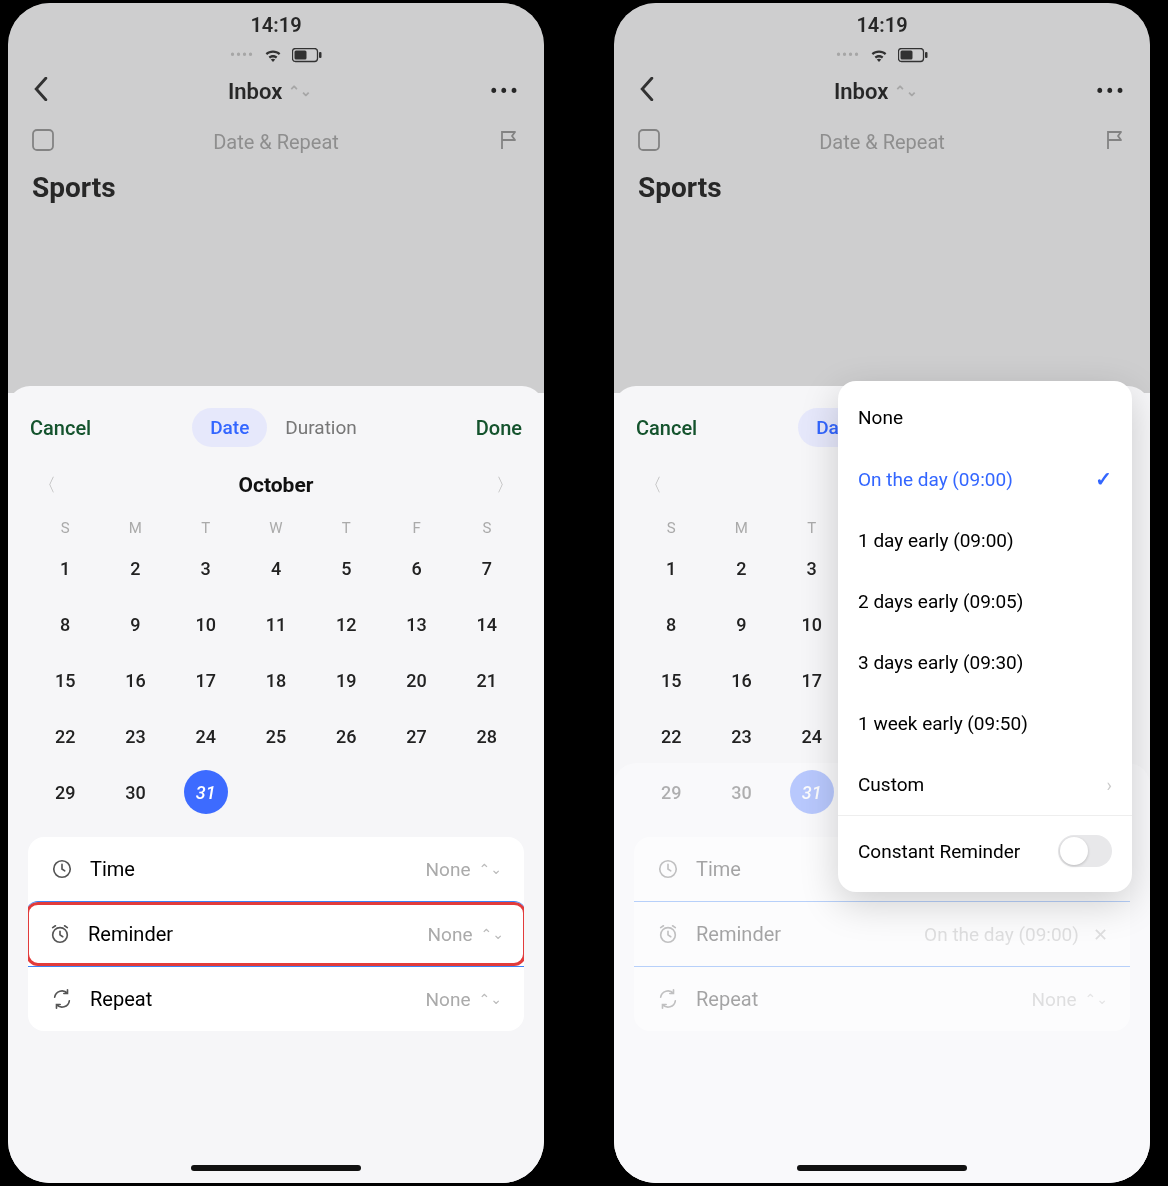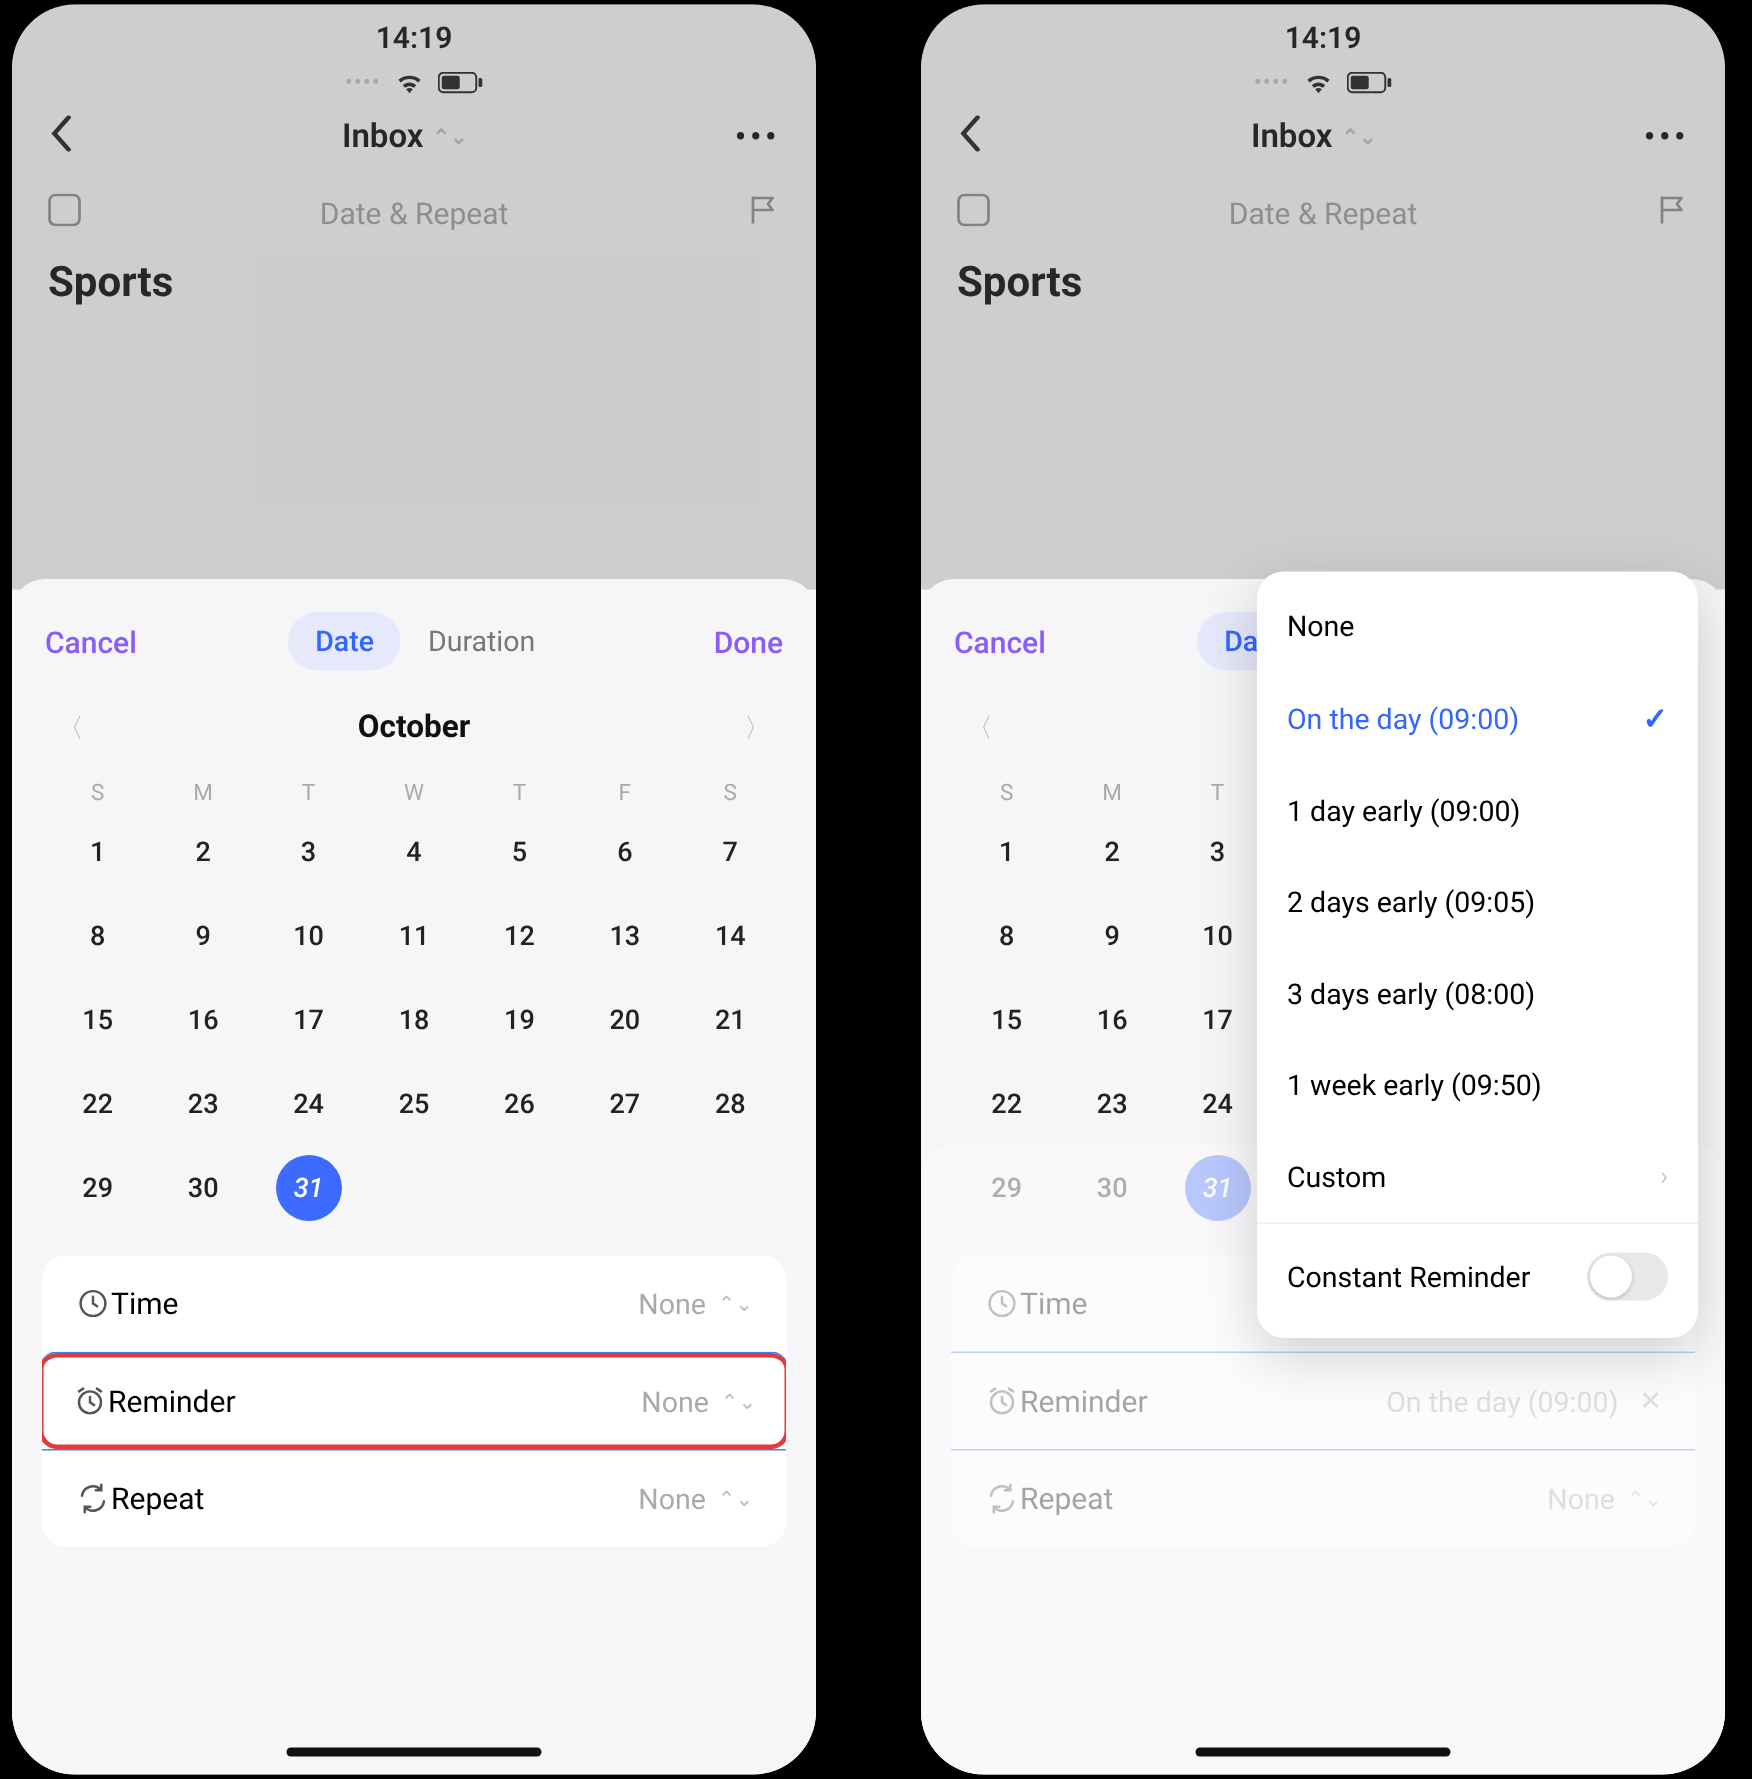--- a/index.html
+++ b/index.html
@@ -75,21 +75,21 @@
     z-index: 2;
     padding: 0 0 40px 0;
   }
   .sheet-header {
     display: flex;
     align-items: center;
     justify-content: space-between;
     padding: 22px 22px 12px 22px;
     font-size: 20px;
   }
-  .link-blue { color: #8b5cf6; font-weight: 500; }
+  .link-blue { color: #14532d; font-weight: 500; }
   .segmented {
     display: flex;
     align-items: flex-end;
     gap: 0;
     font-size: 19px;
   }
   .seg-item {
     padding: 8px 18px;
     border-radius: 22px;
     color: #777;
@@ -145,21 +145,21 @@
     overflow: hidden;
   }
   .option-row {
     display: flex;
     align-items: center;
     padding: 20px 22px;
     justify-content: space-between;
     font-size: 20px;
   }
   .option-row + .option-row { border-top: 1px solid #3b82f6; }
-  .option-left { display: flex; align-items: flex-start; }
+  .option-left { display: flex; align-items: flex-start; gap: 16px; }
   .option-icon { width: 24px; height: 24px; color: #555; display:flex; align-items:center; justify-content:center;}
   .option-value { color: #aaa; display: flex; align-items: center; gap: 8px; font-size: 19px; }
   .updown { color: #bbb; font-size: 14px; }
   .highlight-red {
     box-shadow: inset 0 0 0 3px #e23b3b;
     border-radius: 12px;
     margin: 0 -2px;
   }
   .home-indicator {
     position: absolute;
@@ -659,21 +659,21 @@
         <span>On the day  (09:00)</span>
         <span class="pop-check">✓</span>
       </div>
     <div class="pop-item">
         <span>1 day early  (09:00)</span>
       </div>
     <div class="pop-item">
         <span>2 days early  (09:05)</span>
       </div>
     <div class="pop-item">
-        <span>3 days early  (08:00)</span>
+        <span>3 days early  (09:30)</span>
       </div>
     <div class="pop-item">
         <span>1 week early  (09:50)</span>
       </div>
     <div class="pop-item">
         <span>Custom</span>
         <span class="pop-chev">›</span>
       </div>
     <div class="pop-divider"></div>
     <div class="pop-item">

